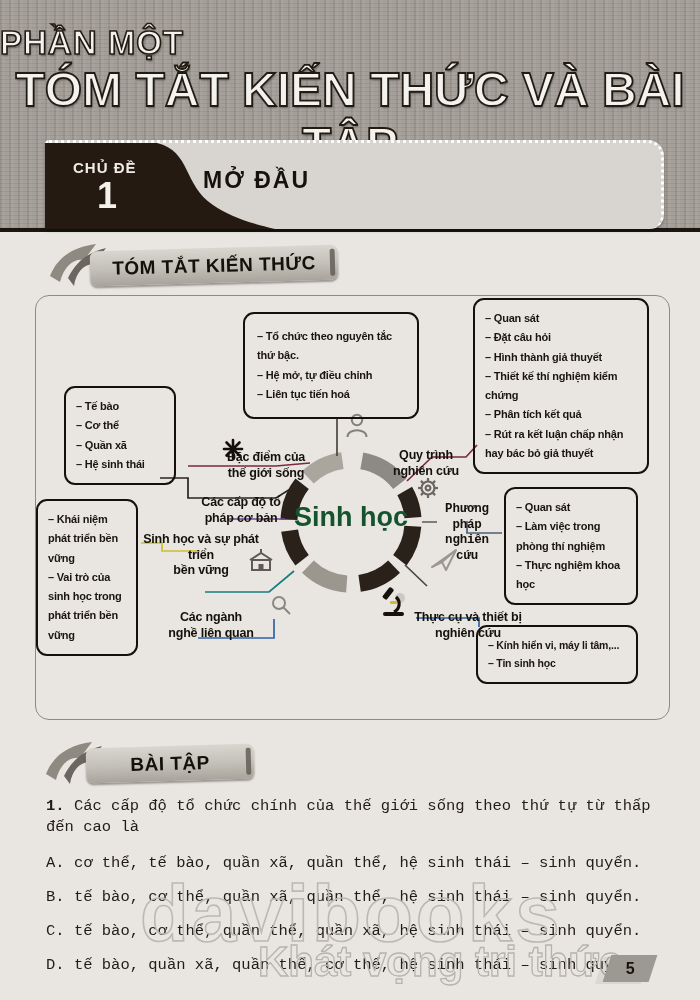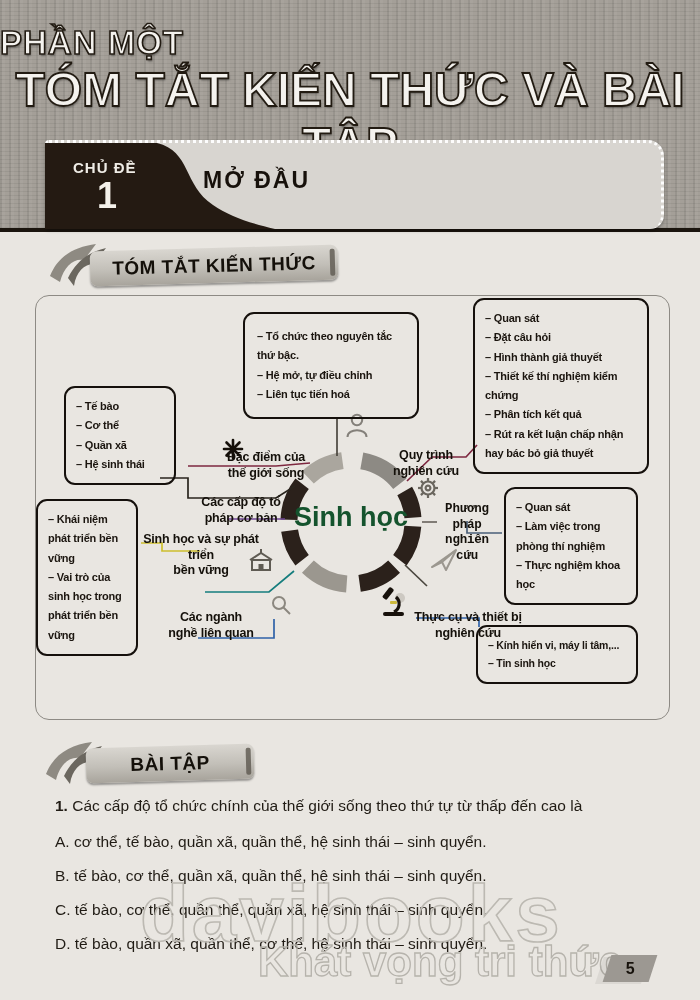--- a/index.html
+++ b/index.html
@@ -70,22 +70,22 @@
     text-align:center;white-space:pre-line;line-height:1.25;letter-spacing:-0.2px;margin-top:20px;}
   .l-characteristics{left:168px;top:134px;width:124px;}
   .l-process{left:338px;top:132px;width:104px;}
   .l-levels{left:163px;top:179px;width:84px;}
   .l-sustain{left:103px;top:216px;width:124px;}
   .l-careers{left:123px;top:294px;width:104px;}
   .l-methods{left:394px;top:186px;width:74px;font-family:Liberation Mono, monospace;}
   .l-tools{left:378px;top:294px;width:108px;}
 
   
-  .exercise{position:absolute;left:55px;top:796px;width:624px;
-    font-size:15.5px;color:#211c15;line-height:1.35;}
+  .exercise{position:absolute;left:46px;top:796px;width:624px;
+    font-size:15.5px;color:#211c15;line-height:1.35;font-family:Liberation Mono, monospace;}
   .exercise .q{margin:0 0 15px 0;}
   .exercise .q .qnum{font-weight:bold;}
   .exercise p.opt{margin:0 0 13px 0;}
 
   
   .wm-brand{position:absolute;left:140px;top:868px;font-size:80px;font-weight:bold;
     letter-spacing:3px;color:transparent;-webkit-text-stroke:1.6px #bcb9b2;pointer-events:none;text-align:right;}
   .wm-slogan{position:absolute;left:258px;top:938px;font-size:42px;font-weight:bold;
     color:transparent;-webkit-text-stroke:1.3px #b6b3ac;pointer-events:none;}
   .page-num{position:absolute;left:607px;top:955px;width:46px;height:27px;

